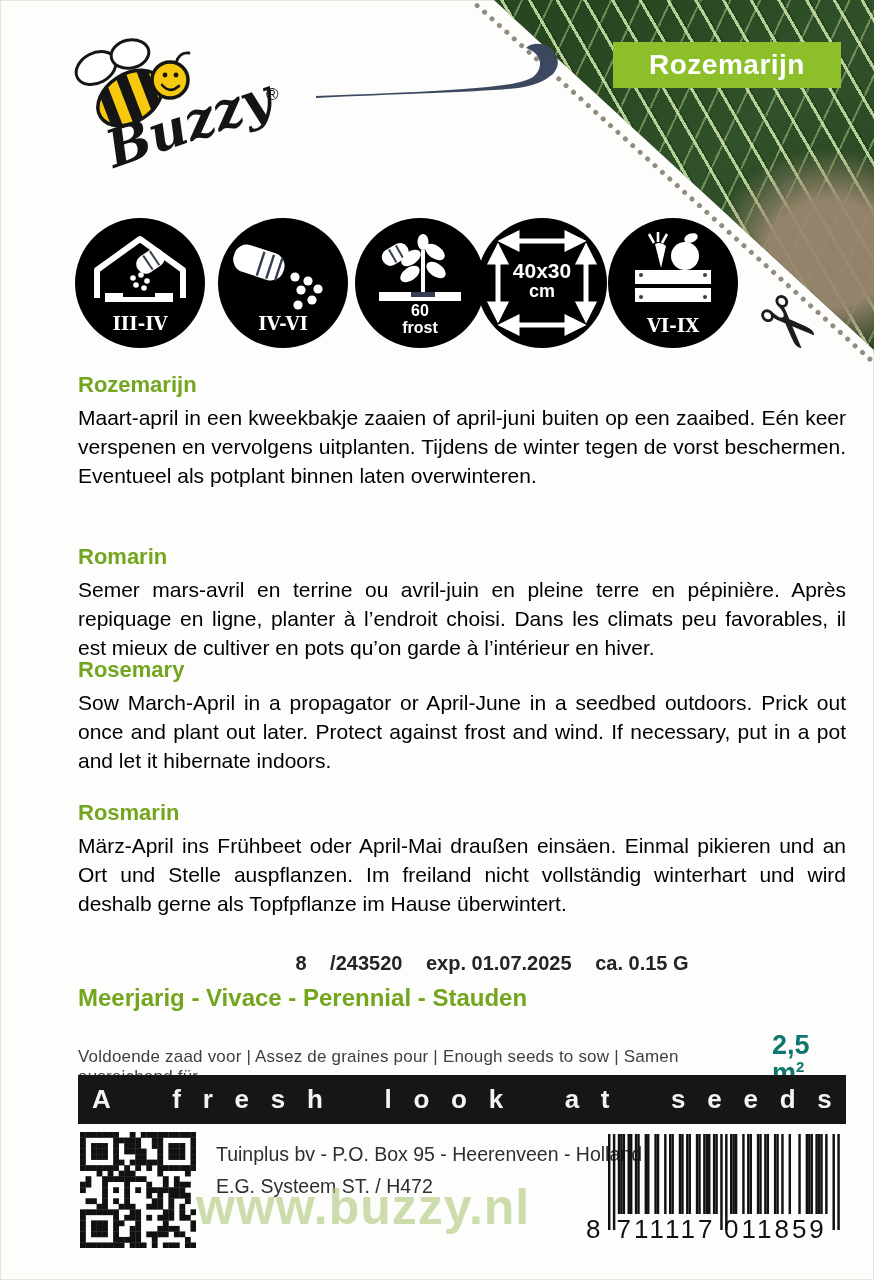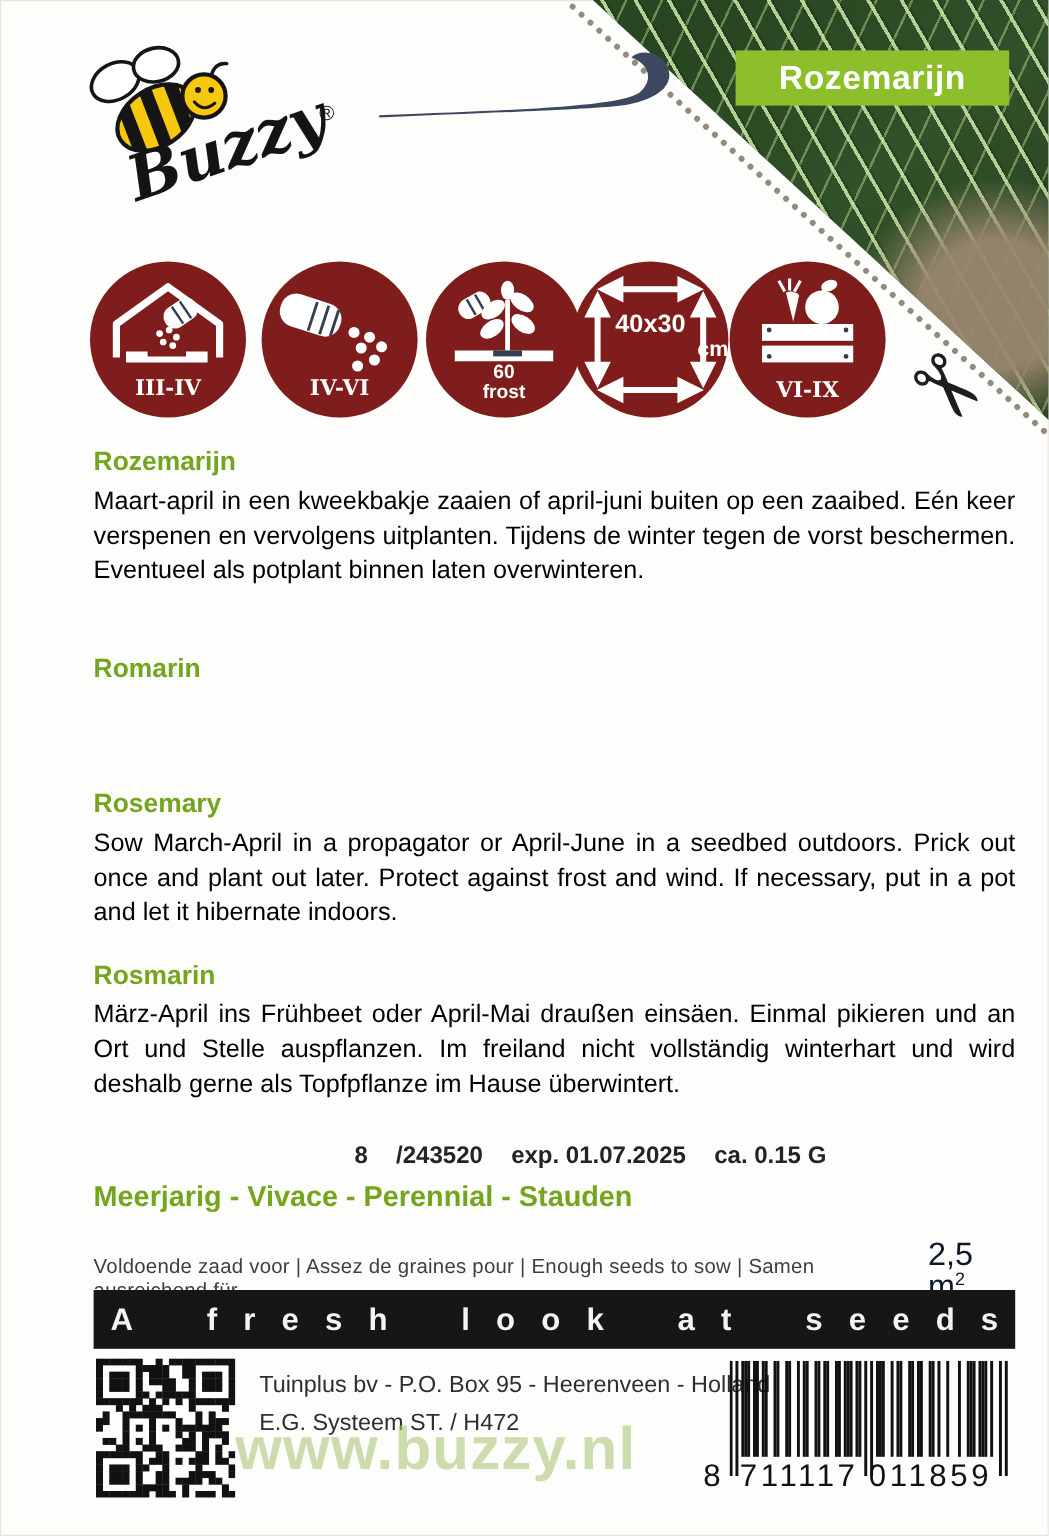--- a/index.html
+++ b/index.html
@@ -18,40 +18,40 @@
     color:#fff;font-weight:bold;font-size:28px;line-height:46px;text-align:center;letter-spacing:.5px;}
   .perforation{position:absolute;left:477px;top:2px;width:544px;border-top:5px dotted #948b7e;
     transform:rotate(42deg);transform-origin:0 0;}
   .hang-slot{position:absolute;left:312px;top:40px;}
   .scissors{position:absolute;left:758px;top:288px;font-size:72px;color:#1d1d1d;
     transform:rotate(45deg);line-height:1;}
   
   .logo{position:absolute;left:58px;top:28px;}
   
   .icon-circle{position:absolute;top:218px;width:130px;height:130px;border-radius:50%;
-    background:#7f1d1d;color:#fff;}
+    background:#000000;color:#fff;}
   .icon-circle svg{position:absolute;left:0;top:0;}
   .roman-label{position:absolute;left:0;right:0;bottom:14px;text-align:center;
     font-family:"DejaVu Serif",serif;font-weight:bold;font-size:18px;}
   .two-line{position:absolute;left:0;right:0;text-align:center;font-weight:bold;line-height:1.05;}
   .i3-lbl{bottom:11px;font-size:16px;}
   .i4-lbl{top:42px;font-size:21px;}
-  .i4-lbl .unit{font-size:18px;text-align:right;}
+  .i4-lbl .unit{font-size:18px;}
   
   .section{position:absolute;left:78px;width:768px;}
   .section h3{margin:0 0 5px 0;font-size:22px;color:#73a51f;font-weight:bold;}
   .section p{margin:0;font-size:21px;line-height:29px;color:#000000;text-align:justify;}
   
   .batch{position:absolute;left:78px;top:952px;width:768px;text-align:center;padding-left:60px;
     box-sizing:border-box;font-size:20px;font-weight:bold;color:#242424;}
   .batch span{margin:0 9px;}
   .lifecycle{position:absolute;left:78px;top:984px;font-size:24px;font-weight:bold;color:#74a51e;}
   .coverage{position:absolute;left:78px;top:1032px;width:768px;display:flex;align-items:flex-end;}
   .coverage .lbl{font-size:17px;color:#3f3f3f;letter-spacing:.2px;}
-  .coverage .val{margin-left:auto;color:#0f172a;font-weight:normal;font-size:27px;line-height:1;}
+  .coverage .val{margin-left:auto;color:#0f766e;font-weight:bold;font-size:27px;line-height:1;}
   .coverage .val sup{font-size:15px;}
   
   .tagline{position:absolute;left:78px;top:1075px;width:768px;height:49px;background:#161616;
     display:flex;align-items:center;justify-content:space-between;padding:0 14px;box-sizing:border-box;}
   .tagline span{color:#f4f4f4;font-size:26px;font-weight:bold;}
   .tagline span.sp{width:18px;}
   
   .qr{position:absolute;left:80px;top:1132px;}
   .address{position:absolute;left:216px;top:1138px;font-size:19.5px;color:#2e2e2e;line-height:32px;}
   .watermark{position:absolute;left:196px;top:1178px;font-size:50px;font-weight:bold;
@@ -200,20 +200,21 @@
   </div>
 
   <div class="scissors">✂</div>
 
   <div class="section" style="top:372px">
     <h3>Rozemarijn</h3>
     <p>Maart-april in een kweekbakje zaaien of april-juni buiten op een zaaibed. Eén keer verspenen en vervolgens uitplanten. Tijdens de winter tegen de vorst beschermen. Eventueel als potplant binnen laten overwinteren.</p>
   </div>
   <div class="section" style="top:544px">
     <h3>Romarin</h3>
+    <p>Semer mars-avril en terrine ou avril-juin en pleine terre en pépinière. Après repiquage en ligne, planter à l’endroit choisi. Dans les climats peu favorables, il est mieux de cultiver en pots qu’on garde à l’intérieur en hiver.</p>
   </div>
   <div class="section" style="top:657px">
     <h3>Rosemary</h3>
     <p>Sow March-April in a propagator or April-June in a seedbed outdoors. Prick out once and plant out later. Protect against frost and wind. If necessary, put in a pot and let it hibernate indoors.</p>
   </div>
   <div class="section" style="top:800px">
     <h3>Rosmarin</h3>
     <p>März-April ins Frühbeet oder April-Mai draußen einsäen. Einmal pikieren und an Ort und Stelle auspflanzen. Im freiland nicht vollständig winterhart und wird deshalb gerne als Topfpflanze im Hause überwintert.</p>
   </div>
 

